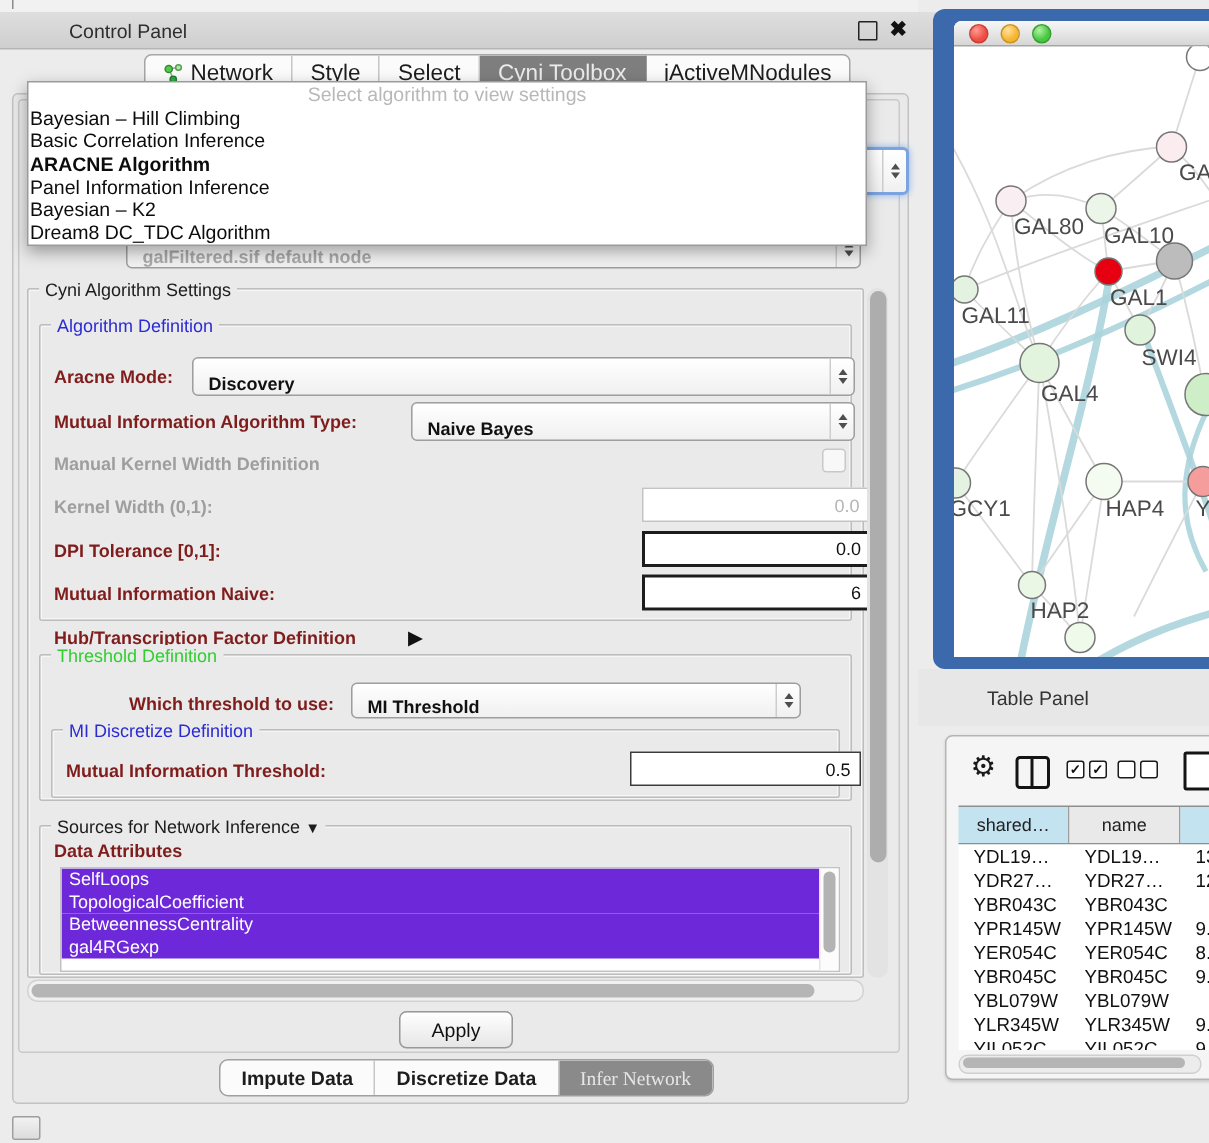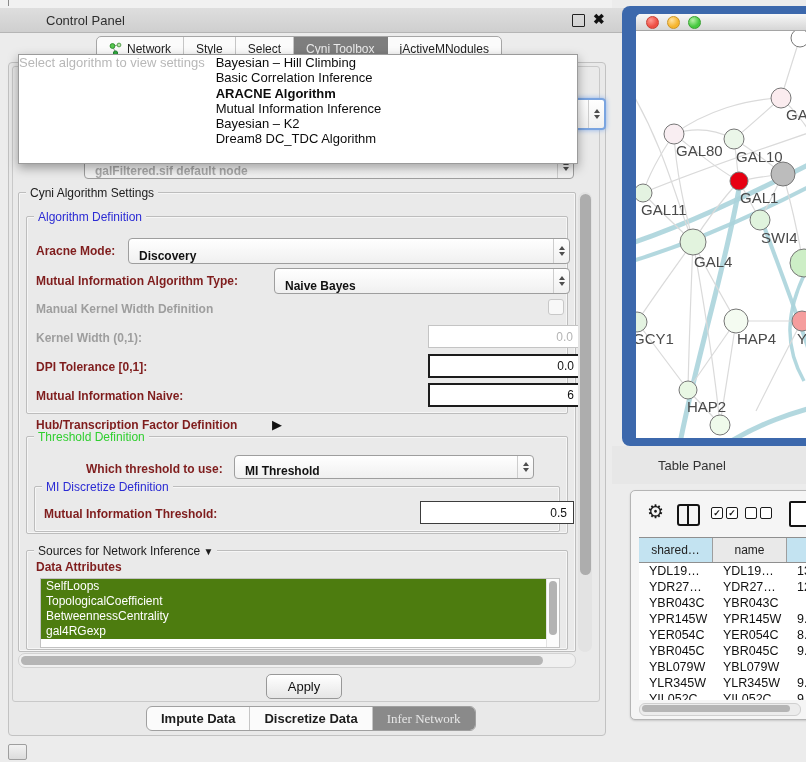--- a/index.html
+++ b/index.html
@@ -11,21 +11,21 @@
   .topstrip{left:0;top:0;width:612px;height:8px;background:#f1f1f1;}
   .topstrip .vline{position:absolute;left:8px;top:0;width:1px;height:6px;background:#8a8a8a;}
   .cp-title{left:0;top:8px;width:612px;height:24px;background:linear-gradient(#dedede,#cfcfcf);
             border-bottom:1px solid #b5b5b5;display:flex;align-items:center;padding-left:36px;}
   .cp-title .t{font-size:13px;color:#2e2e2e;margin-left:10px;}
   .float-btn{position:absolute;left:572px;top:14px;width:11px;height:11px;border:1.6px solid #222;border-radius:1px;}
   .close-btn{position:absolute;left:593px;top:11px;font-size:14px;font-weight:bold;color:#111;line-height:16px;}
 
   .tabbar{left:96px;top:36px;height:23px;display:flex;background:#fbfbfb;border:1px solid #a6a6a6;
           border-radius:5px;overflow:hidden;z-index:5;}
-  .tab{display:flex;align-items:center;gap:5px;padding:0 12px;font-size:12px;color:#1d1d1d;
+  .tab{display:flex;align-items:center;gap:5px;padding:0 12px;font-size:15px;color:#1d1d1d;
        border-right:1px solid #c6c6c6;}
   .tab:last-child{border-right:none;}
   .tab.sel{background:#7e7e7e;color:#ececec;border-right-color:#7e7e7e;}
 
   .panel-outer{left:8px;top:62px;width:596px;height:672px;background:#e9e9e9;border:1px solid #c2c2c2;border-radius:4px;}
   .panel-inner{left:12px;top:66px;width:586px;height:634px;background:#eaeaea;border:1px solid #c9c9c9;border-radius:3px;}
 
   
   .combo{background:linear-gradient(#ffffff,#f0f0f0);border:1px solid #9e9e9e;border-radius:4px;
          display:flex;align-items:flex-end;font-weight:bold;}
@@ -33,43 +33,43 @@
   .combo .spin{width:15px;align-self:stretch;display:flex;flex-direction:column;align-items:center;
                justify-content:center;gap:2px;border-left:1px solid #cdcdcd;}
   .tri-up{width:0;height:0;border-left:3.5px solid transparent;border-right:3.5px solid transparent;border-bottom:4.5px solid #4e4e4e;}
   .tri-down{width:0;height:0;border-left:3.5px solid transparent;border-right:3.5px solid transparent;border-top:4.5px solid #4e4e4e;}
   .focus-combo{left:556px;top:98px;width:46px;height:28px;border:2px solid #7aa4e0;box-shadow:0 0 5px #8ab0ea;z-index:1;}
   .combo2{left:84px;top:152px;width:488px;height:25px;z-index:1;}
   .combo2 .val{color:#a9a9a9;}
 
   
   .dropdown{left:18px;top:54px;width:558px;height:108px;background:#fff;border:1px solid #9b9b9b;
-            box-shadow:0 4px 10px rgba(0,0,0,.35);z-index:50;display:flex;flex-direction:row;}
+            box-shadow:0 4px 10px rgba(0,0,0,.35);z-index:50;display:flex;flex-direction:column;}
   .dd-head{height:16px;text-align:center;font-size:13px;color:#b8b8b8;line-height:16px;}
-  .dd-item{height:15.3px;font-size:13px;line-height:15.3px;color:#0c0c0c;padding-left:11px;white-space:nowrap;}
+  .dd-item{height:15.3px;font-size:13px;line-height:15.3px;color:#0c0c0c;padding-left:1px;white-space:nowrap;}
   .dd-item.dd-sel{font-weight:bold;}
 
   
   .group{border:1px solid #bdbdbd;border-radius:2px;box-shadow:inset 0 0 0 1px #f6f6f6;}
   .gtitle{font-size:12px;background:#eaeaea;padding:0 4px;z-index:2;white-space:nowrap;color:#1c1c1c;}
   .gtitle.blue{color:#2b2bd4;}
   .gtitle.green{color:#2fcf2f;}
   .flabel{font-size:12px;font-weight:bold;color:#7f1d1d;white-space:nowrap;}
   .flabel.dis{color:#9e9e9e;}
   .tfield{background:#fff;font-size:12px;color:#111;display:flex;align-items:center;justify-content:flex-end;padding:0 6px;}
   .tfield.dis{border:1px solid #c4c4c4;color:#b5b5b5;}
   .tfield.strong{border:2px solid #1c1c1c;}
   .tfield.mid{border:1.5px solid #3c3c3c;}
   .cbox{width:14px;height:14px;border:1px solid #c8c8c8;border-radius:3px;background:#f8f8f8;}
   .arrow-glyph{font-size:11px;color:#111;}
 
   
   .attrlist{left:40px;top:578px;width:518px;height:68px;background:#fff;border:1px solid #c2c2c2;display:flex;z-index:1;}
   .attrcol{flex:1;overflow:hidden;}
-  .attr-item{height:15px;background:#4d7c0f;color:#fff;font-size:12px;line-height:15px;padding-left:5px;white-space:nowrap;}
+  .attr-item{height:15px;background:#6d28d9;color:#fff;font-size:12px;line-height:15px;padding-left:5px;white-space:nowrap;}
   .attrscroll{width:12px;background:#fcfcfc;border-left:1px solid #e4e4e4;position:relative;}
   .attrthumb{position:absolute;left:1.5px;top:2px;width:8px;height:54px;background:#b3b3b3;border-radius:5px;}
 
   .vscroll{left:578px;top:192px;width:14px;height:460px;background:#e3e3e3;border-radius:7px;}
   .vthumb{position:absolute;left:1.5px;top:2px;width:11px;height:381px;background:#adadad;border-radius:6px;}
   .hscroll{left:18px;top:653px;width:556px;height:13px;background:#f0f0f0;border:1px solid #d2d2d2;border-radius:7px;}
   .hthumb{position:absolute;left:2px;top:1.5px;width:522px;height:9px;background:#b5b5b5;border-radius:5px;}
 
   .btn{display:flex;align-items:center;justify-content:center;font-size:13px;color:#111;
        background:linear-gradient(#ffffff,#e6e6e6);border:1px solid #989898;border-radius:5px;}
@@ -175,21 +175,21 @@
         <i class="tri-down"></i>
       </span>
   </div>
 
   <div class="abs dropdown">
     <div class="dd-head">Select algorithm to view settings</div>
     <div id="dd-items">
         <div class="dd-item">Bayesian – Hill Climbing</div>
         <div class="dd-item">Basic Correlation Inference</div>
         <div class="dd-item dd-sel">ARACNE Algorithm</div>
-        <div class="dd-item">Mutual Information Inference</div>
+        <div class="dd-item">Panel Information Inference</div>
         <div class="dd-item">Bayesian – K2</div>
         <div class="dd-item">Dream8 DC_TDC Algorithm</div>
       </div>
   </div>
 
   <div class="abs group" style="left:18px;top:192px;width:556px;height:458px;"></div>
   <span class="abs gtitle" style="left:26px;top:186px;">Cyni Algorithm Settings</span>
 
   <div class="abs group" style="left:26px;top:216px;width:540px;height:196px;"></div>
   <span class="abs gtitle blue" style="left:34px;top:210px;">Algorithm Definition</span>

